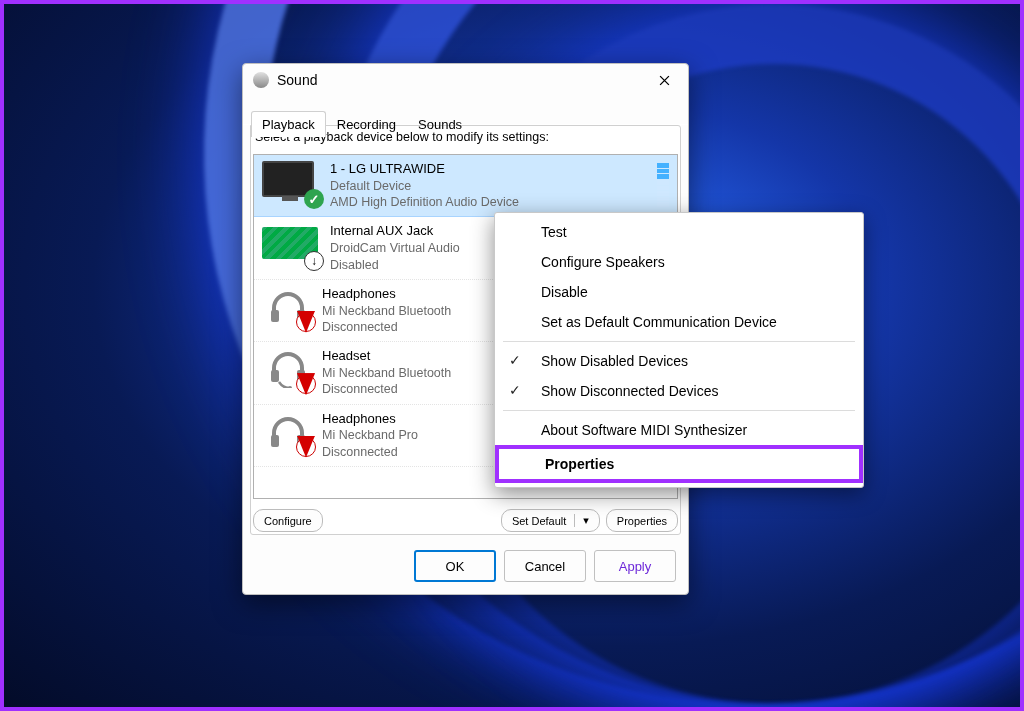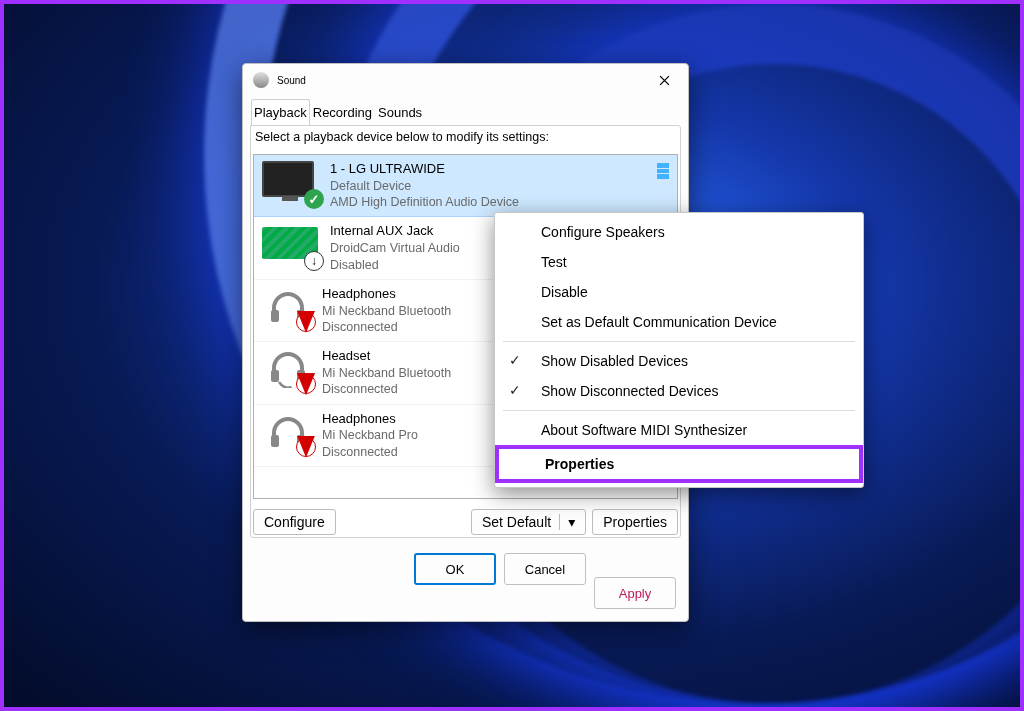--- a/index.html
+++ b/index.html
@@ -16,26 +16,26 @@
   .swirl.s3{ width:700px;height:700px; top:0px; left:420px; border-color:#1f3ecc transparent transparent #1f3ecc; transform:rotate(70deg); }
 
   .window {
     position: absolute; left: 238px; top: 59px; width: 447px;
     background: #fdfdfd; border: 1px solid #bfbfbf; border-radius: 4px;
     box-shadow: 0 8px 28px rgba(0,0,0,0.5);
     font-size: 13px; color:#000;
   }
   .titlebar { display:flex; align-items:center; height:32px; padding:0 10px; }
   .titlebar .icon { width:16px;height:16px;margin-right:8px;border-radius:50%; background:linear-gradient(#e0e0e0,#888);}
-  .titlebar .title { flex:1; color:#000; font-size:10px; }
+  .titlebar .title { flex:1; color:#000; font-size:14px; }
   .titlebar .close { width:28px;height:28px; display:flex;align-items:center;justify-content:center; cursor:pointer;}
   .titlebar .close svg{width:11px;height:11px;}
 
   .tabs { display:flex; padding: 2px 8px 0 8px; border-bottom:1px solid #fff;}
-  .tab { padding:5px 2px; border:1px solid transparent; border-bottom:none; font-size:13px; cursor:pointer; position:relative; top:1px; background:#f0f0f0;}
+  .tab { padding:5px 10px; border:1px solid transparent; border-bottom:none; font-size:13px; cursor:pointer; position:relative; top:13px; background:#f0f0f0;}
   .tab.active { background:#fff; border-color:#d0d0d0; border-radius:3px 3px 0 0;}
   .tab:not(.active){ background:transparent;}
   .tabpanel{ background:#fff; border:1px solid #d0d0d0; margin:0 7px 7px 7px; padding:2px; border-radius:0 3px 3px 3px;}
   .instruction{ font-size:12.5px; margin:2px 0 10px 2px;}
 
   .device-list{ border:1px solid #b0b0b0; height:345px; overflow:hidden;}
   .device{ display:flex; align-items:flex-start; padding:6px 8px; gap:12px; border-bottom:1px dotted #e4e4e4;}
   .device.selected{ background:#cde8ff; border-bottom:1px solid #a8d4ff;}
   .dthumb{ width:56px; height:42px; position:relative; flex-shrink:0;}
   .monitor{ width:52px;height:36px;background:#222;border:2px solid #444;border-radius:2px;position:relative;}
@@ -50,28 +50,28 @@
   .badge.red:after{content:"";width:10px;height:10px;background:#d40000;clip-path:polygon(50% 100%,0 0,100% 0);transform:rotate(0deg);}
   .badge.redArrow:after{content:"";border:5px solid transparent;border-top:7px solid #d40000;}
   .dtext{flex:1; line-height:1.3;}
   .dtext .name{font-size:13px;color:#000;}
   .dtext .sub{font-size:12.5px;color:#6a6a6a;}
   .level{width:12px;height:46px;display:flex;flex-direction:column;gap:1px;padding-top:2px;}
   .level span{flex:1;background:#cfe8ff;}
   .device.selected .level span:nth-child(-n+3){background:#44b1ff;}
 
   .bottom-buttons{display:flex;gap:6px;margin-top:10px;}
-  .btn{border:1px solid #bcbcbc;border-radius:3px;background:#fdfdfd;padding:4px 10px;font-size:14px;cursor:pointer;display:flex;align-items:center;gap:4px;}
+  .btn{border:1px solid #bcbcbc;border-radius:10px;background:#fdfdfd;padding:4px 10px;font-size:11px;cursor:pointer;display:flex;align-items:center;gap:4px;}
   .spacer{flex:1;}
   .dropdown-split{width:1px;background:#bcbcbc;align-self:stretch;margin:0 4px;}
 
   .dialog-footer{display:flex;justify-content:flex-end;gap:8px;padding:8px 12px 12px 12px;}
   .dbtn{width:82px;height:32px;border:1px solid #c0c0c0;background:#fdfdfd;border-radius:3px;font-size:13px;cursor:pointer;}
   .dbtn.primary{border:2px solid #0078d4;}
-  .dbtn.disabled{color:#be185d;margin-top:24px;}
+  .dbtn.disabled{color:#6d28d9;}
 
   
   .context-menu{ position:absolute; left:490px; top:208px; width:370px; background:#fff; border:1px solid #c8c8c8; box-shadow:0 6px 22px rgba(0,0,0,0.45); padding:4px 0; font-size:14px; border-radius:3px;}
   .context-menu .mi{padding:7px 20px 7px 46px; cursor:pointer; position:relative;}
   .context-menu .sep{height:1px;background:#dcdcdc;margin:4px 8px;}
   .context-menu .check:before{content:"✓";position:absolute;left:14px;top:6px;color:#222;font-size:14px;}
   .highlight{border:4px solid #a030ff; font-weight:700;}
 </style>
 </head>
 <body>
@@ -201,22 +201,22 @@
   </div>
 
   <div class="dialog-footer">
     <button class="dbtn primary">OK</button>
     <button class="dbtn">Cancel</button>
     <button class="dbtn disabled">Apply</button>
   </div>
 </div>
 
 <div class="context-menu">
+  <div class="mi">Test</div>
   <div class="mi">Configure Speakers</div>
-  <div class="mi">Test</div>
   <div class="mi">Disable</div>
   <div class="mi">Set as Default Communication Device</div>
   <div class="sep"></div>
   <div class="mi check">Show Disabled Devices</div>
   <div class="mi check">Show Disconnected Devices</div>
   <div class="sep"></div>
   <div class="mi">About Software MIDI Synthesizer</div>
   <div class="mi highlight">Properties</div>
 </div>
 

